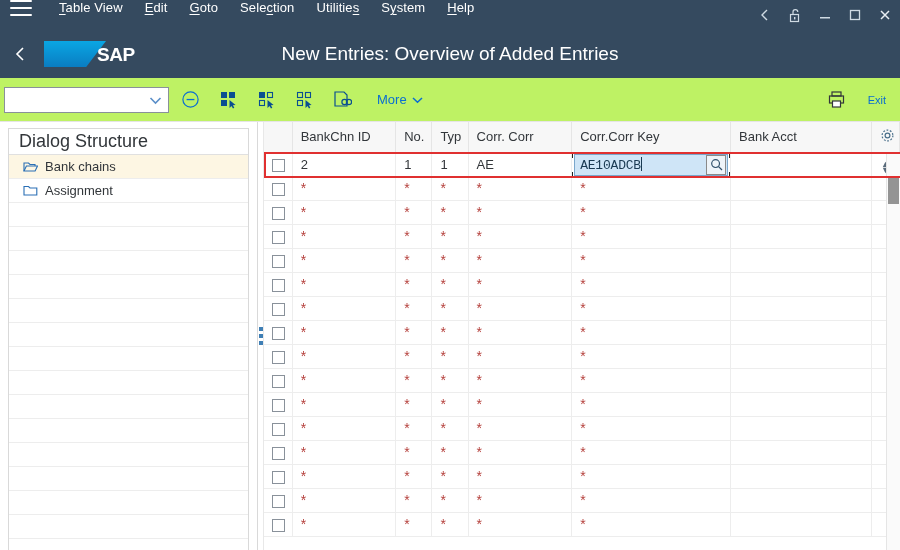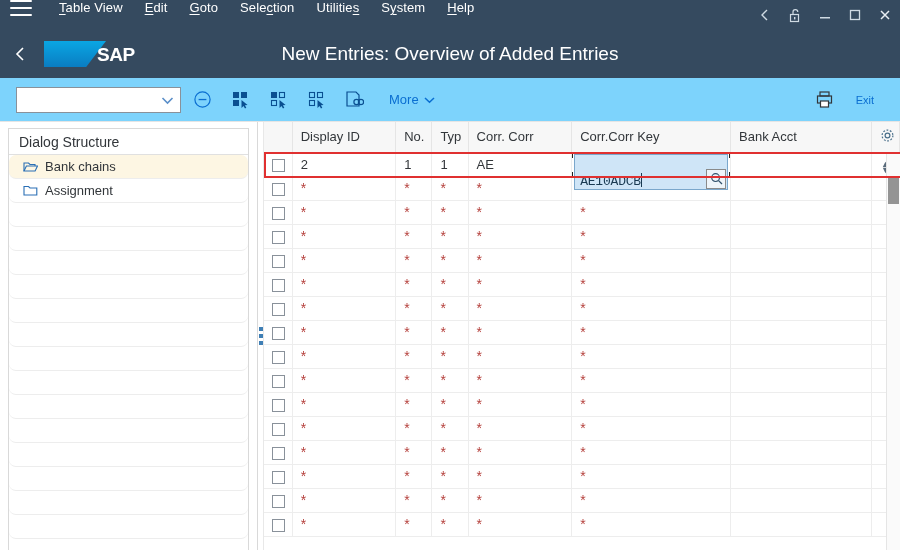--- a/index.html
+++ b/index.html
@@ -55,22 +55,22 @@
     font-size: 19px; font-weight: bold; color: #ffffff;
     font-family: "Liberation Sans", sans-serif; letter-spacing: -0.5px; margin-left: 48px;
   }
   .shell-title {
     position: absolute; left: 0; right: 0; text-align: center;
     font-size: 19px; color: #ffffff; pointer-events: none;
   }
 
   
   .toolbar {
-    height: 44px; background: #7dd3fc; border-bottom: 1px solid #e5e5e5;
-    display: flex; align-items: center; padding: 0 16px;
+    height: 44px; background: #bef264; border-bottom: 1px solid #e5e5e5;
+    display: flex; align-items: center; padding: 0 4px;
   }
   .combo {
     width: 165px; height: 26px; border: 1px solid #89919a; background: #fff;
     display: flex; align-items: center; padding: 0 6px; cursor: text;
   }
   .combo .val { flex: 1; font-size: 13px; color: #32363a; }
   .combo .chev { color: #0a6ed1; }
   .tb-icon {
     width: 34px; height: 30px; display: flex; align-items: center; justify-content: center;
     color: #0a6ed1; cursor: pointer; margin-left: 4px;
@@ -93,27 +93,27 @@
   .body { display: flex; height: calc(550px - 30px - 48px - 44px); }
 
   
   .sidebar {
     width: 258px; background: #fff; border-right: 1px solid #d9d9d9;
     padding: 6px 8px 0 8px; overflow: hidden;
   }
   .sb-frame { border: 1px solid #d9d9d9; border-bottom: none; height: 100%; }
   .sb-head {
     height: 26px; display: flex; align-items: center; padding-left: 10px;
-    font-size: 14px; color: #32363a; border-bottom: 1px solid #e0e0e0;
+    font-size: 18px; color: #32363a; border-bottom: 1px solid #e0e0e0;
     background: #fff;
   }
   .sb-row {
     height: 24px; display: flex; align-items: center; gap: 7px;
     padding-left: 14px; font-size: 13px; color: #32363a;
-    border-bottom: 1px solid #ededed; cursor: pointer; border-radius: 7px;
+    border-bottom: 1px solid #ededed; cursor: pointer;
   }
   .sb-row.sel { background: #fdf6e3; }
   .sb-row.empty { cursor: default; }
   .sb-icon { width: 15px; height: 13px; flex: 0 0 15px; color: #0a6ed1; }
 
   
   .splitter {
     width: 6px; background: #fff; position: relative; cursor: col-resize;
     border-right: 1px solid #e8e8e8;
   }
@@ -150,22 +150,22 @@
   .spin span { font-size: 9px; }
 
   
   .redframe {
     position: absolute; left: 0; top: 30px; width: 845px; height: 26px;
     border: 2px solid #e03030; pointer-events: none; z-index: 4;
   }
   
   .f4cell { position: relative; padding: 0 !important; }
   .f4box {
-    position: absolute; left: 2px; top: 1px; right: 2px; height: 36px;
-    display: flex; align-items: flex-end; background: #cfe5f7;
+    position: absolute; left: 2px; top: 1px; right: 2px; height: 22px;
+    display: flex; align-items: center; background: #cfe5f7;
     border: 1px solid #7aa7cc;
     gap: 25px;
   }
   .f4box .val { flex: 1; font-size: 13px; color: #1a3a52; padding-left: 5px;
     font-family: "Liberation Mono", monospace; letter-spacing: -.2px; }
   .caret { display: inline-block; width: 1px; height: 14px; background: #1a3a52;
     vertical-align: -2px; }
   .f4btn {
     width: 20px; height: 20px; border: 1px solid #8a8a8a; background: #eef4f9;
     display: flex; align-items: center; justify-content: center; margin-right: 1px;
@@ -384,21 +384,21 @@
             <col style="width:36px">
           <col style="width:36px">
             <col style="width:103px">
             <col style="width:158px">
           <col style="width:140px">
             <col style="width:28px">
         </colgroup>
         <thead>
           <tr>
             <th class="cb-cell"></th>
-            <th>Display ID</th>
+            <th>BankChn ID</th>
             <th>No.</th>
             <th>Typ</th>
             <th>Corr. Corr</th>
             <th>Corr.Corr Key</th>
             <th>Bank Acct</th>
             <th class="gear-cell">
               <span class="gear">
                 <svg width="15" height="15" viewBox="0 0 15 15">
                   <circle cx="7.5" cy="7.5" r="2.4" stroke="#4a6f8a" stroke-width="1.2" fill="none"></circle>
                   <circle cx="7.5" cy="7.5" r="5.4" stroke="#4a6f8a" stroke-width="1.2" fill="none" stroke-dasharray="1.8 1.6"></circle>

